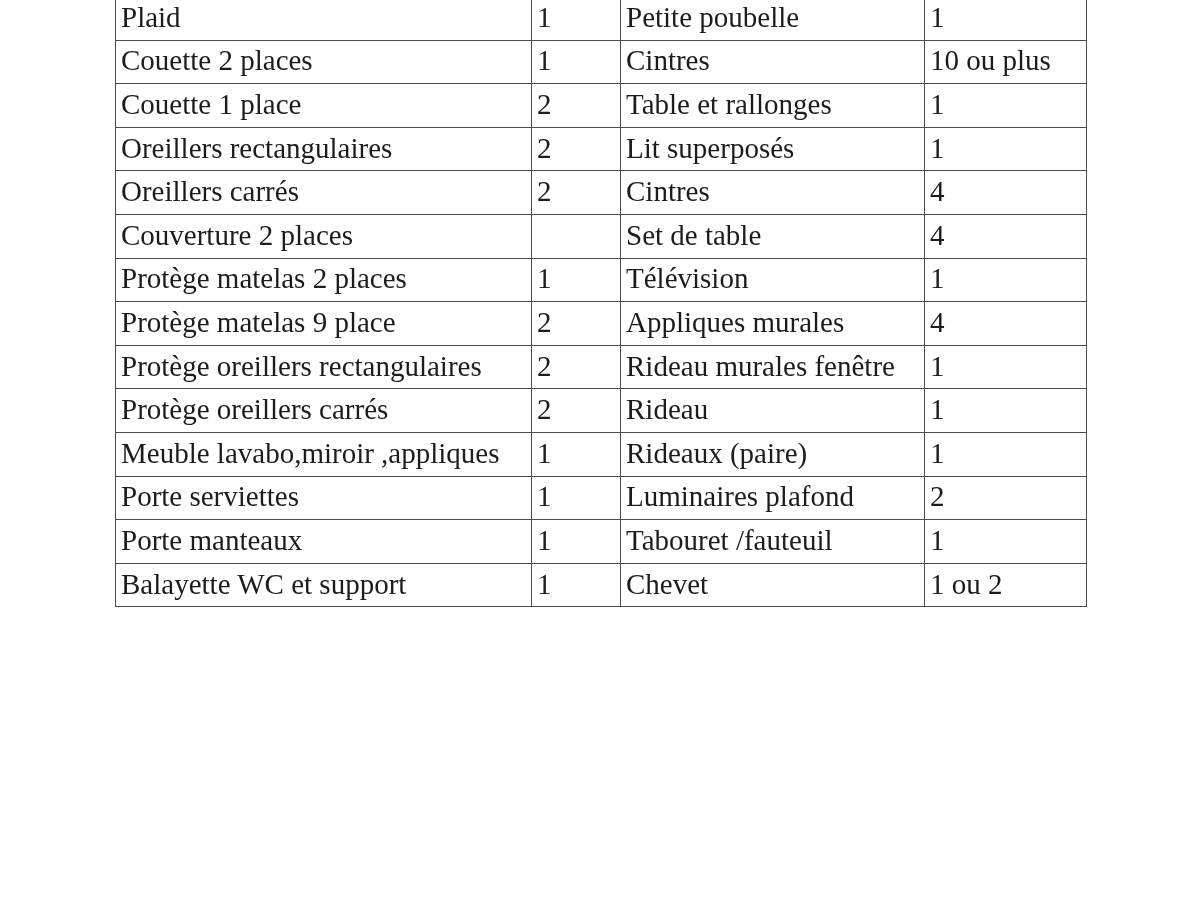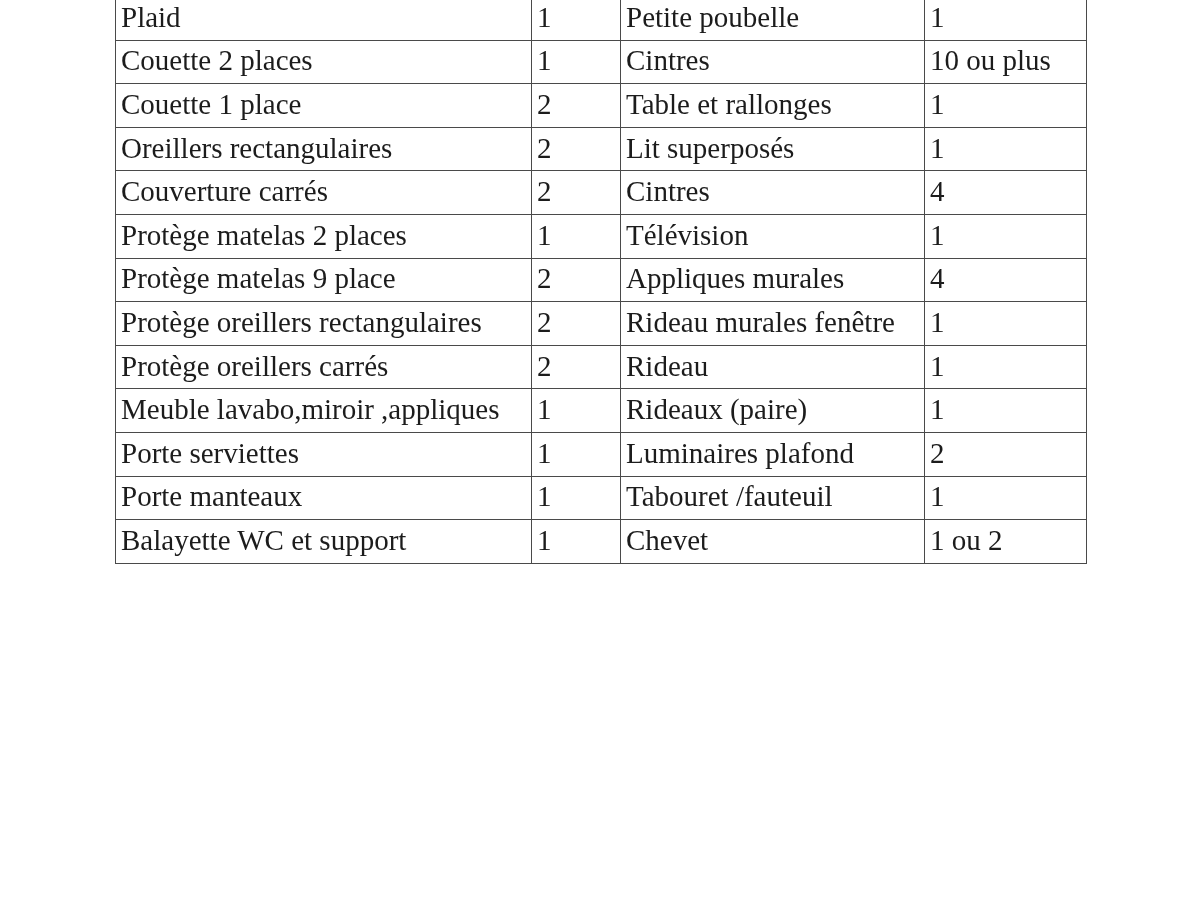--- a/index.html
+++ b/index.html
@@ -73,23 +73,29 @@
           <td>Table et rallonges</td>
           <td>1</td>
         </tr>
         <tr>
           <td>Oreillers rectangulaires</td>
           <td>2</td>
           <td>Lit superposés</td>
           <td>1</td>
         </tr>
         <tr>
-          <td>Couverture carrés</td>
+          <td>Oreillers carrés</td>
           <td>2</td>
           <td>Cintres</td>
+          <td>4</td>
+        </tr>
+        <tr>
+          <td>Couverture 2 places</td>
+          <td></td>
+          <td>Set de table</td>
           <td>4</td>
         </tr>
         <tr>
           <td>Protège matelas 2 places</td>
           <td>1</td>
           <td>Télévision</td>
           <td>1</td>
         </tr>
         <tr>
           <td>Protège matelas 9 place</td>

